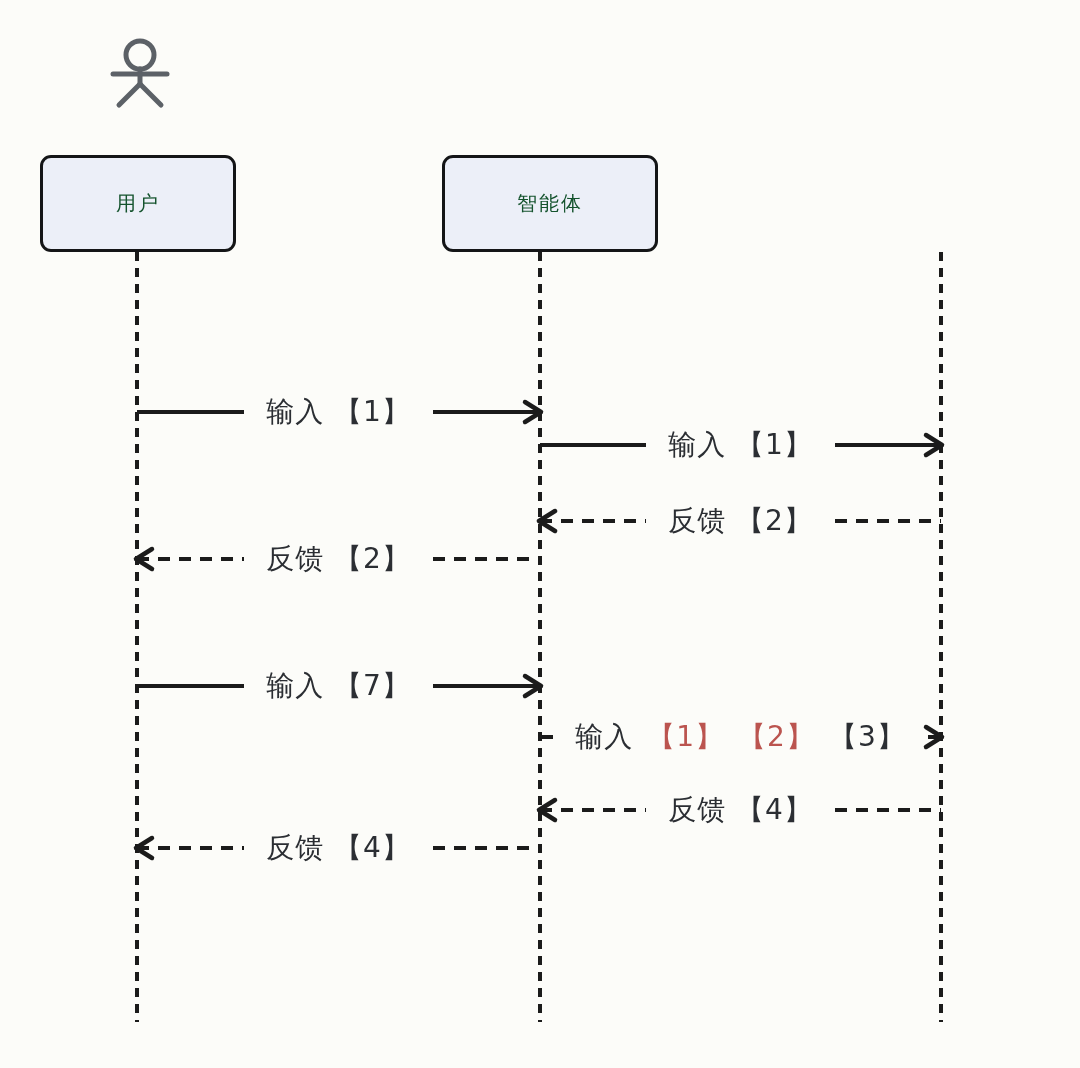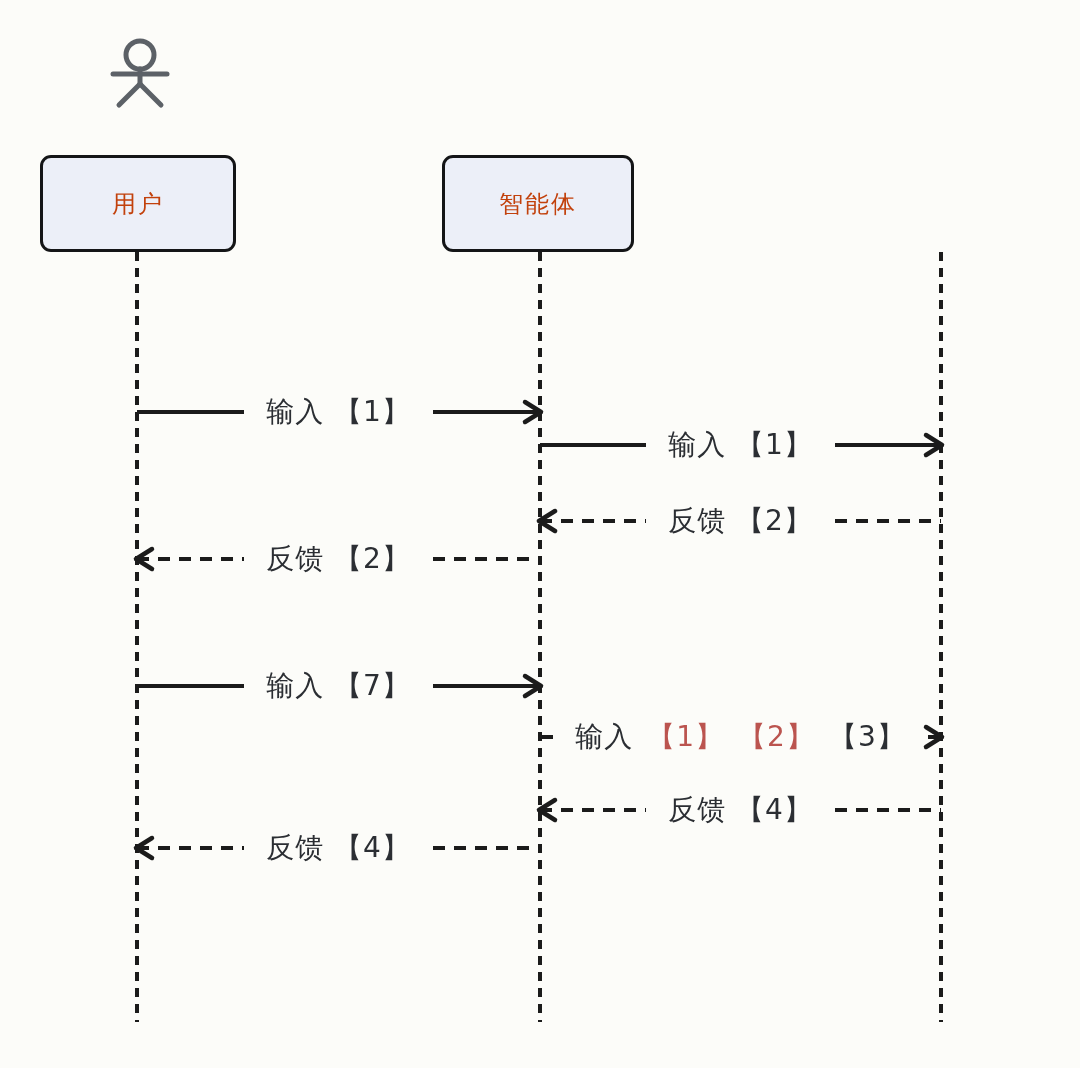--- a/index.html
+++ b/index.html
@@ -22,26 +22,26 @@
     height: 97px;
     box-sizing: border-box;
     background: #eceff8;
     border: 3.5px solid #141517;
     border-radius: 11px;
     display: flex;
     align-items: center;
     justify-content: center;
   }
   .pbox .pbox-label {
-    font-size: 24px;
-    color: #c2410c;
+    font-size: 20px;
+    color: #14532d;
     letter-spacing: 2px;
   }
   .pb-user  { left: 40px;  width: 196px; }
-  .pb-agent { left: 442px; width: 192px; }
+  .pb-agent { left: 442px; width: 216px; }
   .pb-llm   { left: 843px; width: 197px; }
 
   
   .lifeline {
     position: absolute;
     top: 252px;
     height: 770px;
     width: 3.5px;
     background: repeating-linear-gradient(180deg, #1b1b1b 0 9px, transparent 9px 16px);
   }

